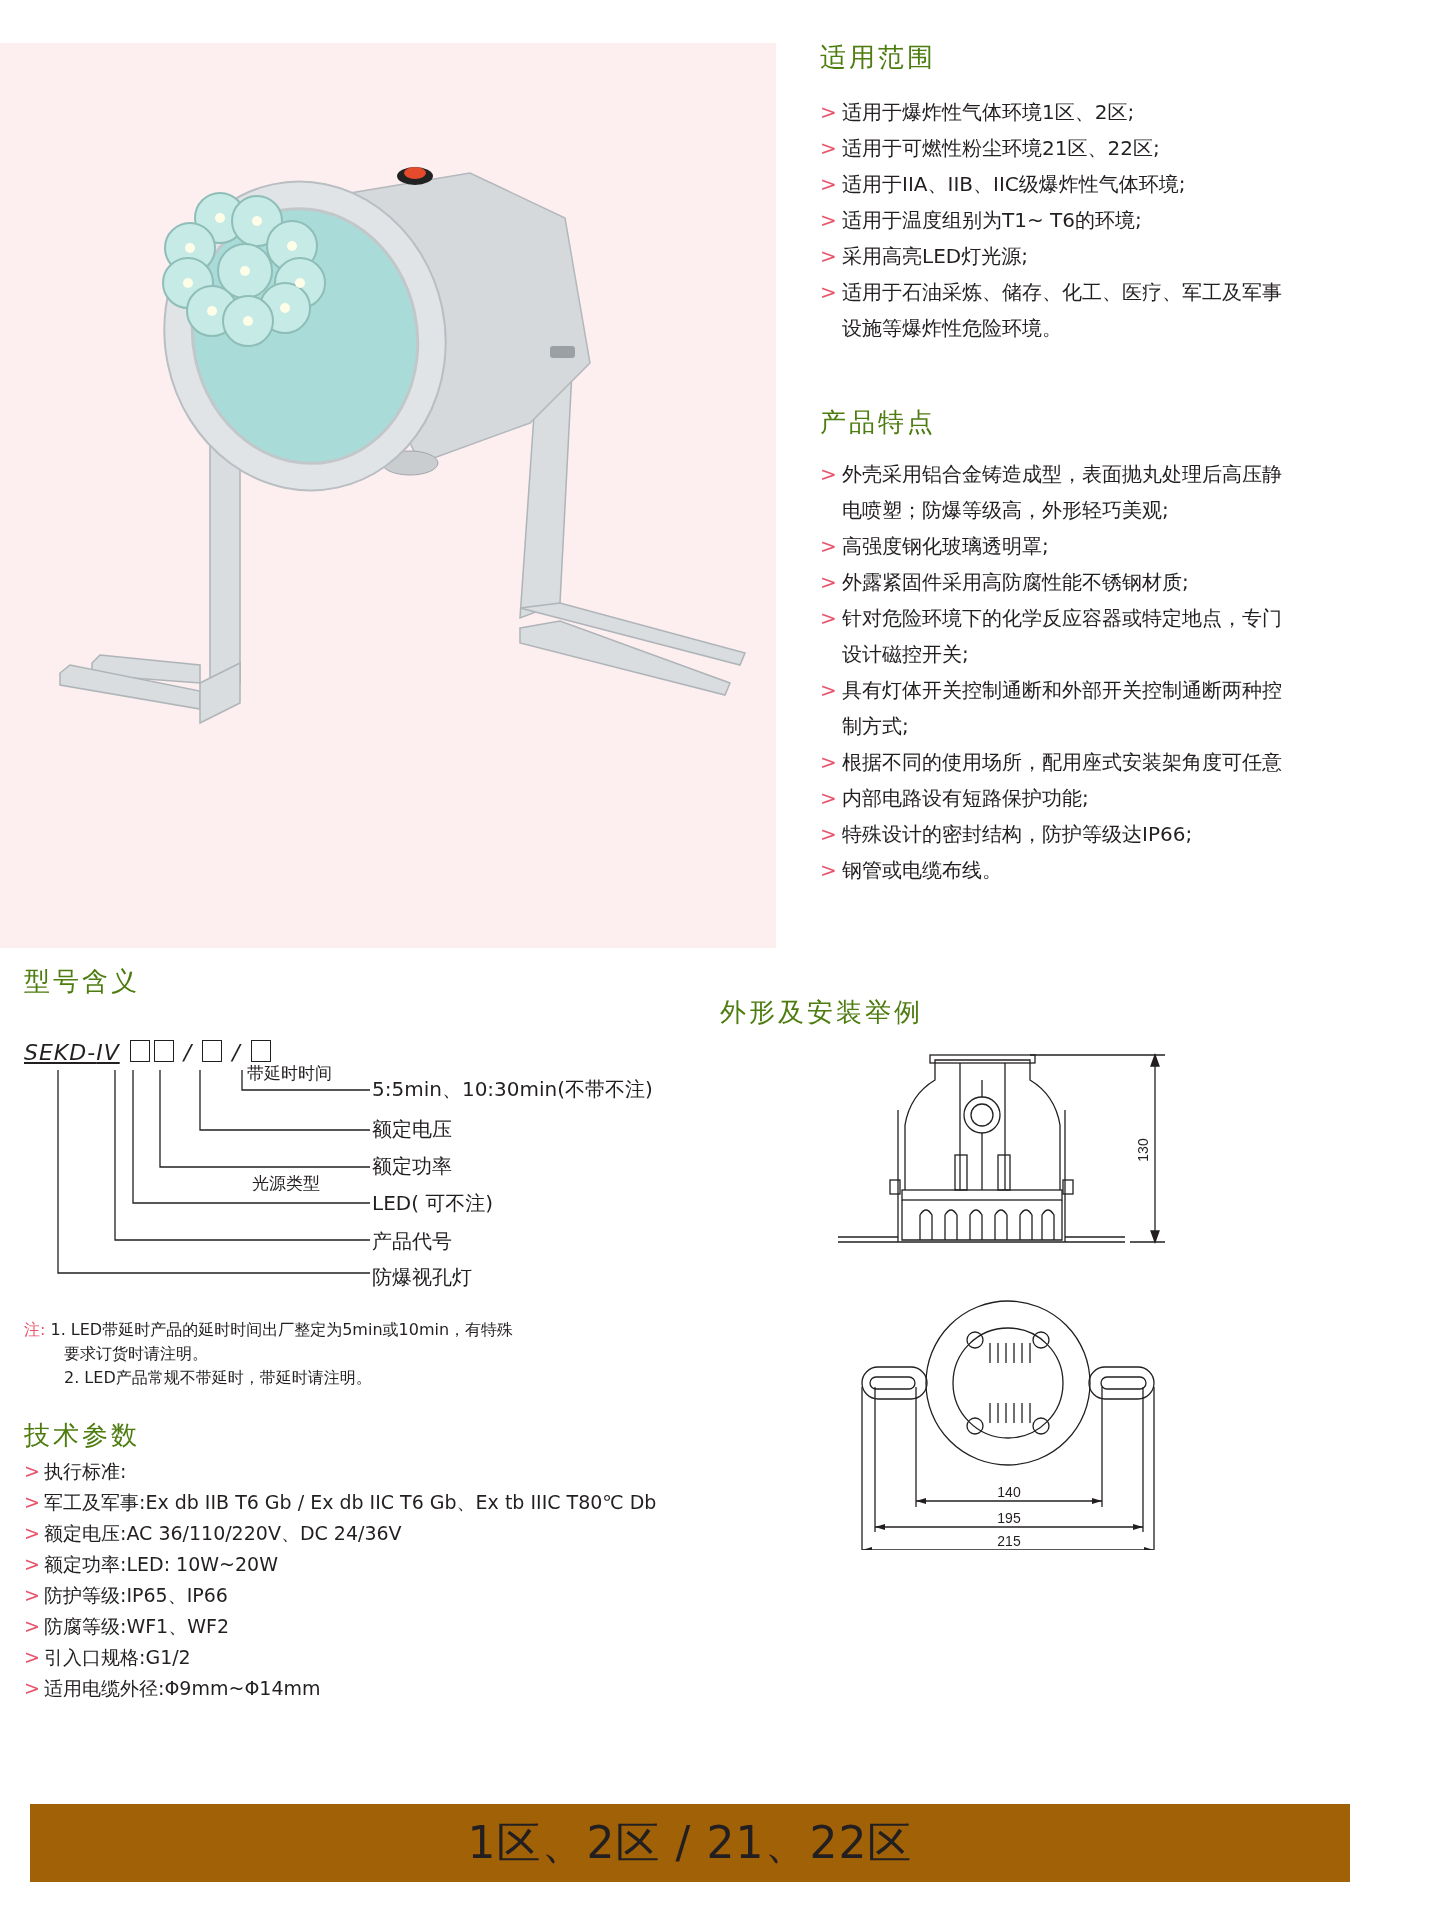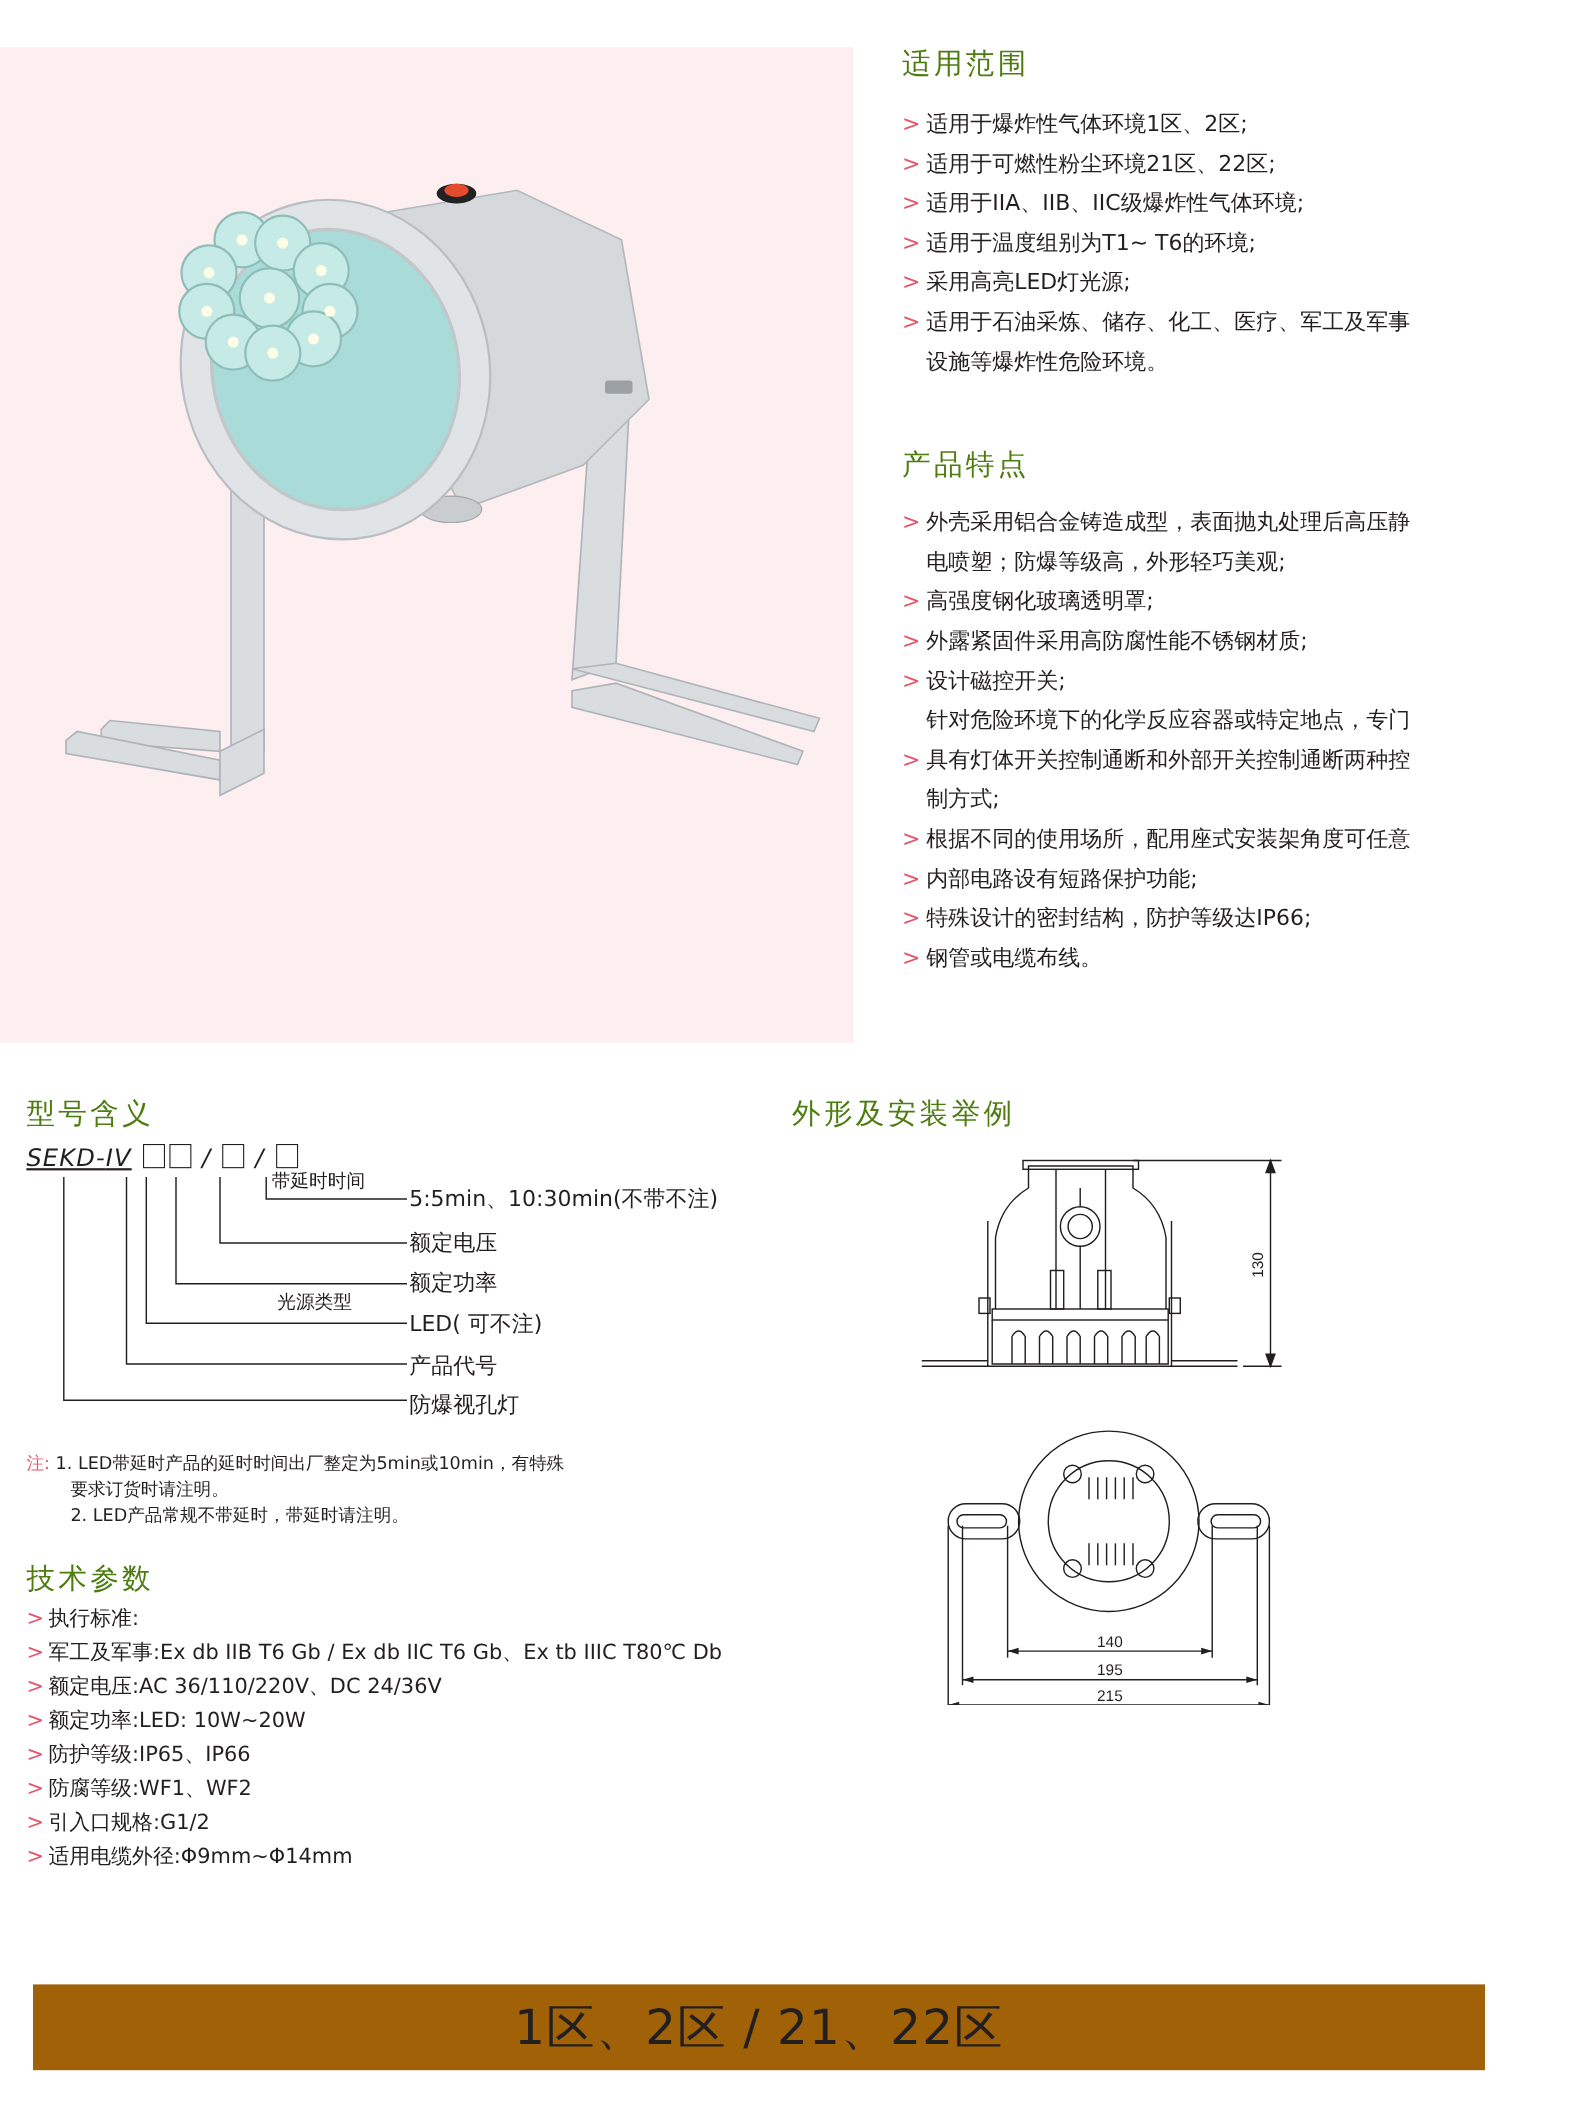--- a/index.html
+++ b/index.html
@@ -108,38 +108,38 @@
 <ul class="abs bullets" style="left:820px; top:456px;">
   <li>
       <span class="arrow">&gt;</span>
       <span class="cont">外壳采用铝合金铸造成型，表面抛丸处理后高压静</span>
       <span class="cont">电喷塑；防爆等级高，外形轻巧美观;</span>
     </li>
   <li><span class="arrow">&gt;</span><span>高强度钢化玻璃透明罩;</span></li>
   <li><span class="arrow">&gt;</span><span>外露紧固件采用高防腐性能不锈钢材质;</span></li>
   <li>
       <span class="arrow">&gt;</span>
+      <span class="cont">针对危险环境下的化学反应容器或特定地点，专门</span>
       <span class="cont">设计磁控开关;</span>
-      <span class="cont">针对危险环境下的化学反应容器或特定地点，专门</span>
     </li>
   <li>
       <span class="arrow">&gt;</span>
       <span class="cont">具有灯体开关控制通断和外部开关控制通断两种控</span>
       <span class="cont">制方式;</span>
     </li>
   <li>
       <span class="arrow">&gt;</span>
       <span class="cont">根据不同的使用场所，配用座式安装架角度可任意</span>
     </li>
   <li><span class="arrow">&gt;</span><span>内部电路设有短路保护功能;</span></li>
   <li><span class="arrow">&gt;</span><span>特殊设计的密封结构，防护等级达IP66;</span></li>
   <li><span class="arrow">&gt;</span><span>钢管或电缆布线。</span></li>
 </ul>
 
-<div class="abs" style="left:24px; top:995px;">
+<div class="abs" style="left:24px; top:964px;">
   <h2 class="sec-title">型号含义</h2>
 </div>
 <div class="abs model-code" style="left:24px; top:1040px;font-style:italic;">
   <span style="text-decoration:underline;">SEKD-</span><span style="text-decoration:underline;">IV</span>
   <span class="box"></span><span class="box"></span>
   <span>/</span>
   <span class="box"></span>
   <span>/</span>
   <span class="box"></span>
 </div>

